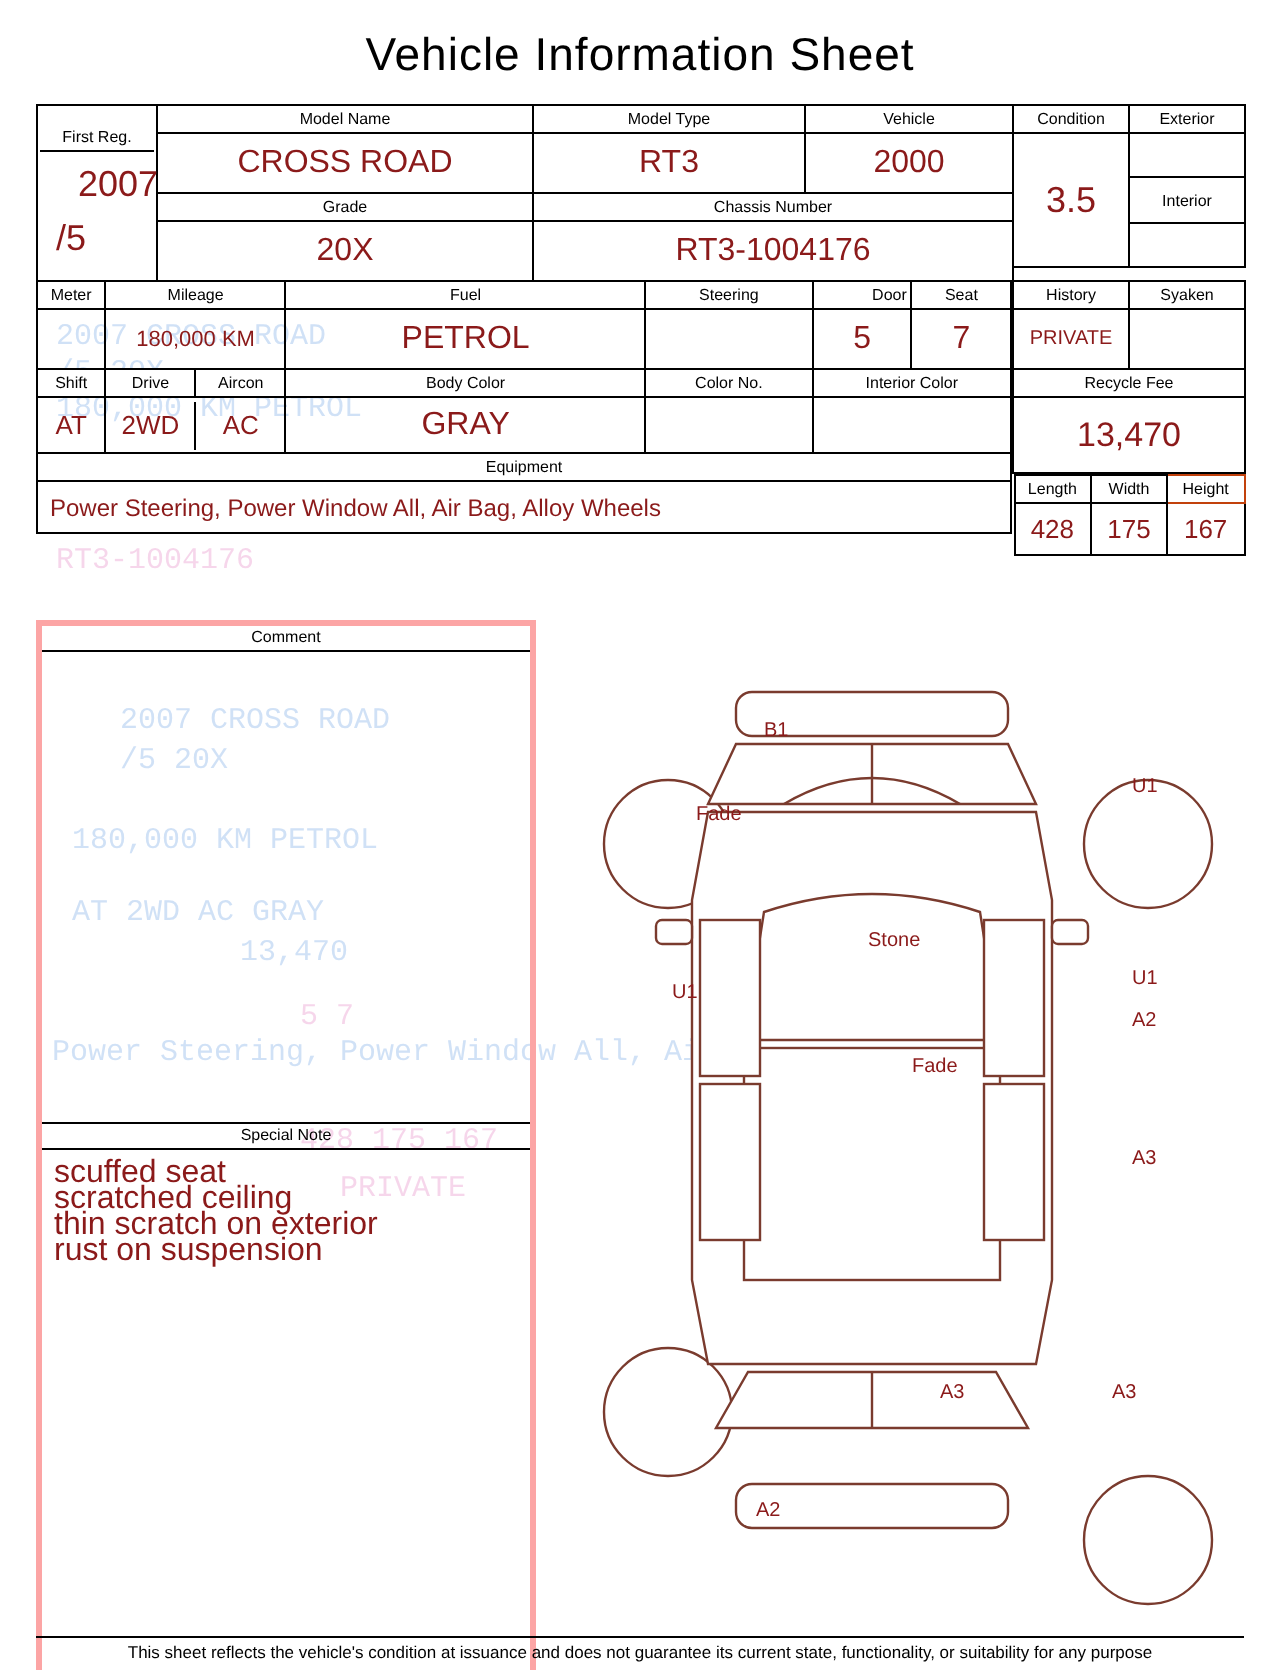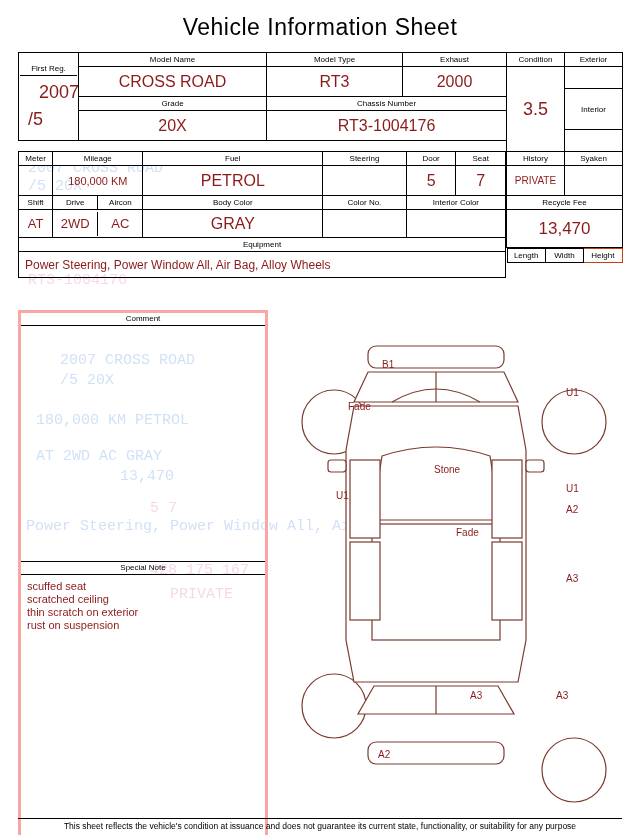--- a/index.html
+++ b/index.html
@@ -71,21 +71,21 @@
     font-size:8px; text-align:center; border-bottom:1px solid #000;
     line-height:12px;
   }
   .commentbody { height:235px; position:relative; }
   .notehdr {
     font-size:8px; text-align:center; border-top:1px solid #000; border-bottom:1px solid #000;
     line-height:12px;
   }
   .notebody {
     padding:5px 6px;
-    font-size:11px;
+    font-size:16px;
     color:#8b1a1a;
     line-height:13px;
   }
 
   .diagram {
     position:absolute; left:256px; top:0;
     width:348px; height:505px;
   }
 
   .footer {
@@ -146,21 +146,21 @@
         <table class="t1">
           <tbody>
               <tr>
             <td rowspan="4" style="width:60px;">
               <div class="lbl" style="border-bottom:1px solid #000;">First Reg.</div>
               <div class="val big" style="line-height:24px;padding-top:4px;margin-left:16px;">2007</div>
               <div class="val big" style="line-height:22px;text-align:left;padding-left:8px;">/5</div>
             </td>
             <td class="lbl" style="width:188px;">Model Name</td>
             <td class="lbl" style="width:136px;">Model Type</td>
-            <td class="lbl" style="width:104px;">Exhaust</td>
+            <td class="lbl" style="width:104px;">Vehicle</td>
           </tr>
           <tr>
             <td class="val" style="height:30px;">CROSS ROAD</td>
             <td class="val">RT3</td>
             <td class="val">2000</td>
           </tr>
           <tr>
             <td class="lbl">Grade</td>
             <td class="lbl" colspan="2">Chassis Number</td>
           </tr>
@@ -173,21 +173,21 @@
       </div>
 
       <div class="rightblock">
         <table class="t1" style="border-left:0;">
           <tbody>
               <tr>
             <td class="lbl" style="width:58px;">Condition</td>
             <td class="lbl" style="width:58px;">Exterior</td>
           </tr>
           <tr>
-            <td class="val big" rowspan="3" style="height:85px;">3.5</td>
+            <td class="val big" rowspan="3" style="height:67px;">3.5</td>
             <td class="val small" style="height:22px;"></td>
           </tr>
           <tr>
             <td class="lbl">Interior</td>
           </tr>
           <tr>
             <td class="val small" style="height:22px;"></td>
           </tr>
         </tbody>
           </table>
@@ -196,21 +196,21 @@
 
     <div class="toprow" style="margin-top:-1px;">
       <div class="leftblock">
         <table class="t1">
           <tbody>
               <tr>
             <td class="lbl" style="width:31px;">Meter</td>
             <td class="lbl" style="width:82px;">Mileage</td>
             <td class="lbl" style="width:163px;">Fuel</td>
             <td class="lbl" style="width:76px;">Steering</td>
-            <td class="lbl" style="width:45px;">Door</td>
+            <td class="lbl" style="width:45px;text-align:right;">Door</td>
             <td class="lbl" style="width:45px;">Seat</td>
           </tr>
           <tr>
             <td class="val small" style="height:30px;"></td>
             <td class="val small">180,000 KM</td>
             <td class="val">PETROL</td>
             <td class="val small"></td>
             <td class="val">5</td>
             <td class="val">7</td>
           </tr>
@@ -274,20 +274,25 @@
             <td class="val" colspan="2" style="height:38px;font-size:17px;">13,470</td>
           </tr>
           <tr>
             <td colspan="2" style="padding:0;border:0;">
               <table style="border-collapse:collapse;width:100%;table-layout:fixed;">
                 <tbody>
                       <tr>
                   <td class="lbl" style="border:1px solid #000;width:33.33%;">Length</td>
                   <td class="lbl" style="border:1px solid #000;width:33.33%;">Width</td>
                   <td class="lbl" style="border:1px solid #c2410c;width:33.34%;">Height</td>
+                </tr>
+                <tr>
+                  <td class="val med" style="border:1px solid #000;height:26px;text-align:center;">428</td>
+                  <td class="val med" style="border:1px solid #000;text-align:center;">175</td>
+                  <td class="val med" style="border:1px solid #000;text-align:center;">167</td>
                 </tr>
               </tbody>
                   </table>
             </td>
           </tr>
         </tbody>
           </table>
       </div>
     </div>
   </div>

